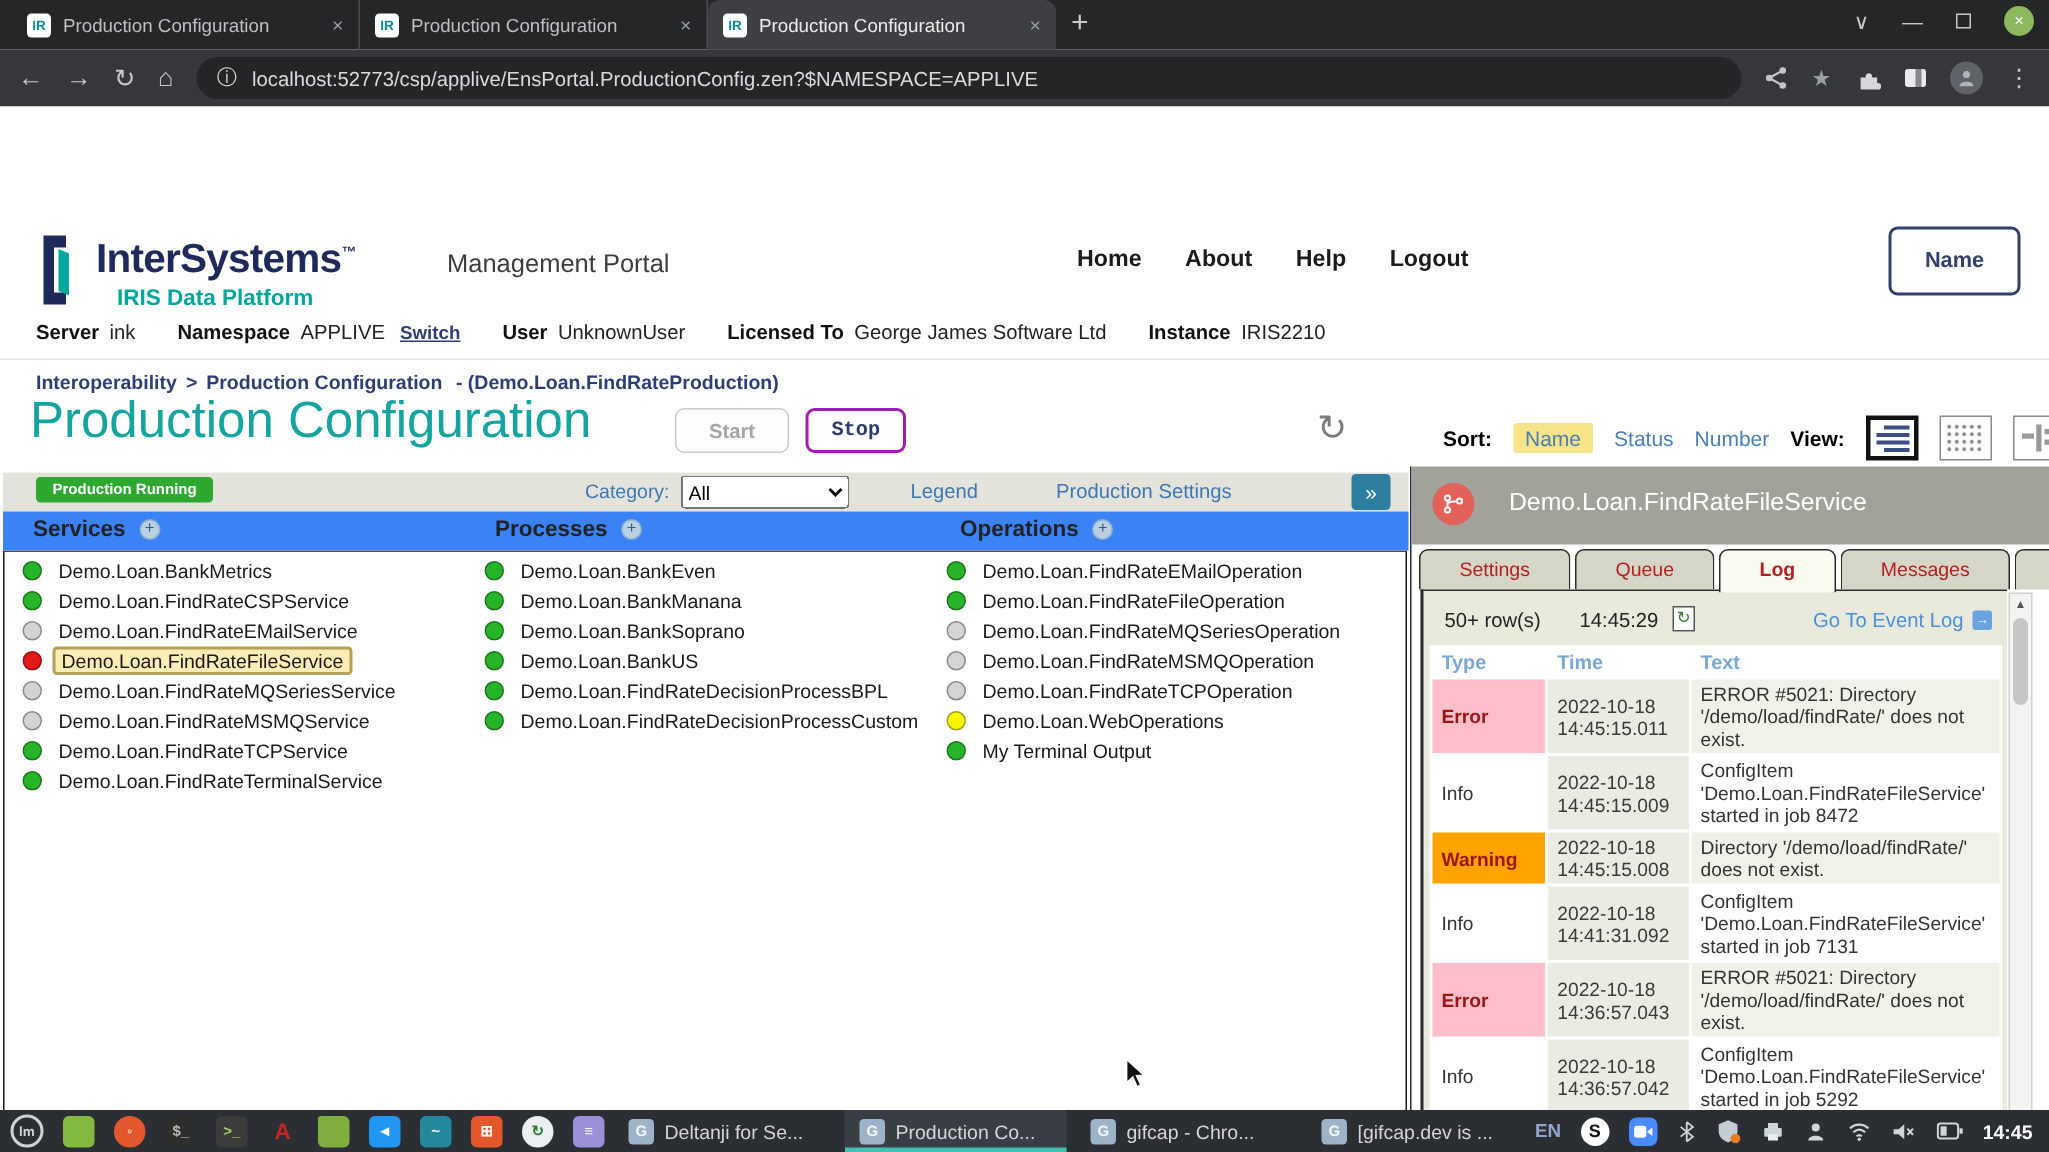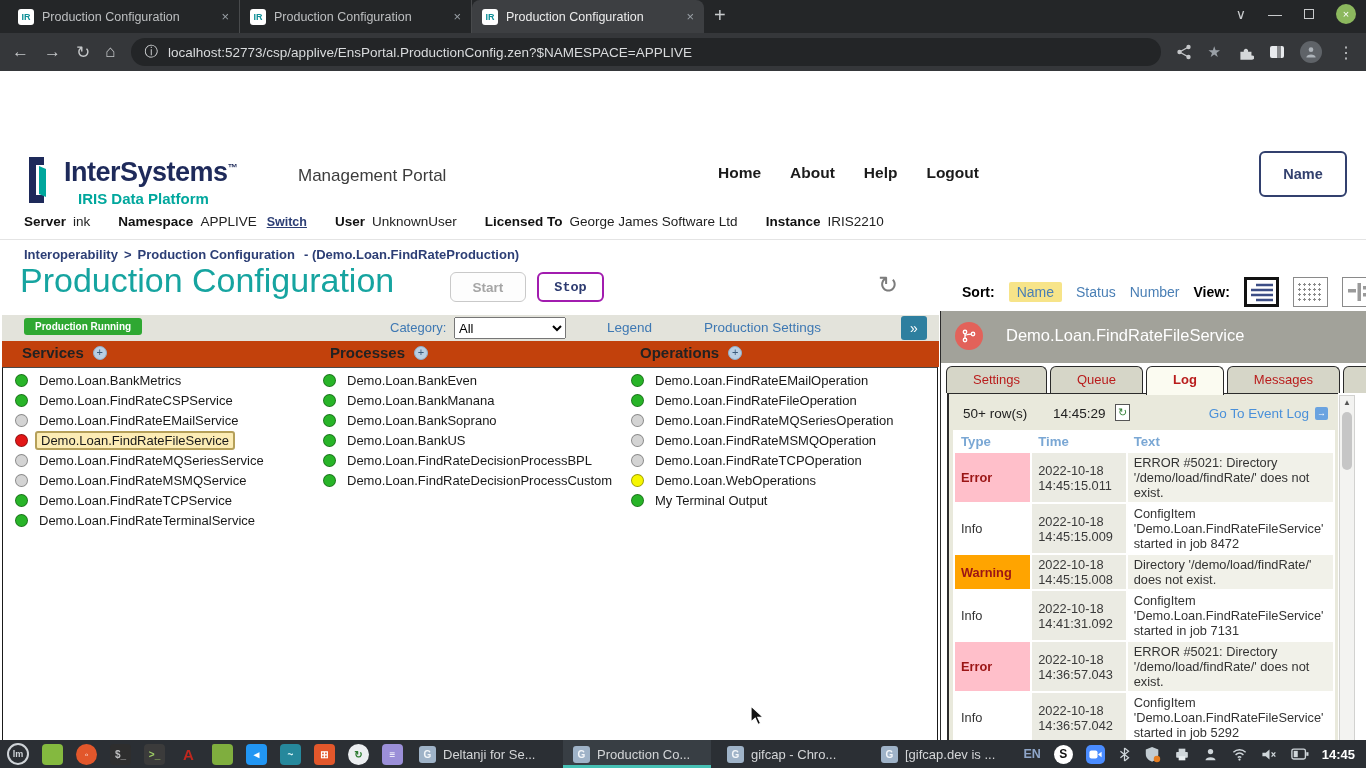--- a/index.html
+++ b/index.html
@@ -61,21 +61,21 @@
 
   
   .ltoolbar { left:2px; top:244px; width:937px; height:26px; background:#e3e3db; }
   .prodrun { left:22px; top:3px; background:#2fa832; border-radius:3px; color:#fff; font-weight:bold; font-size:10px; padding:3px 11px; }
   .cat-lbl { left:388px; top:5px; color:#3e78b3; font-size:13px; }
   .cat-sel { left:452px; top:2px; width:112px; height:22px; font-size:13px; font-family:"Liberation Sans",sans-serif; }
   .tb-link { color:#3e78b3; font-size:13.5px; text-decoration:none; }
   .legend-l { left:605px; top:5px; }
   .psett-l { left:688px; top:5px;margin-left:14px; }
   .expand-btn { left:899px; top:1px; width:26px; height:24px; background:#2e7f9f; color:#fff; border-radius:3px; font-size:14px; display:flex; align-items:center; justify-content:center; }
-  .lheaders { left:2px; top:270px; width:937px; height:26px; background:#c2410c; }
+  .lheaders { left:2px; top:270px; width:937px; height:26px; background:#3b82f6; }
   .colhead { position:absolute; top:3px; display:flex; align-items:center; gap:9px; }
   .colhead .ct { font-size:15px; font-weight:bold; color:#222; }
   .plusbtn { width:14px; height:14px; border-radius:50%; background:#b9cfe3; border:1px solid #8fb0cc; color:#3a5a7a; font-size:11px; line-height:11px; display:flex; align-items:center; justify-content:center; }
   .listarea { left:2px; top:296px; width:936px; height:420px; background:#fff; border:1px solid #1a1a1a; border-top:1px solid #4a4a4a; }
   .itemcol { position:absolute; top:2px; }
   .item { height:20px; display:flex; align-items:center; gap:7px; font-size:13px; color:#191919; }
   .dot { flex:none; width:13px; height:13px; border-radius:50%; border:1px solid rgba(0,0,0,.35); }
   .item .lbl { padding:1px 4px; }
   .item.selected .lbl { background:#fcecb5; border:2px solid #b5a05a; border-radius:3px; padding:0 4px; }
 

